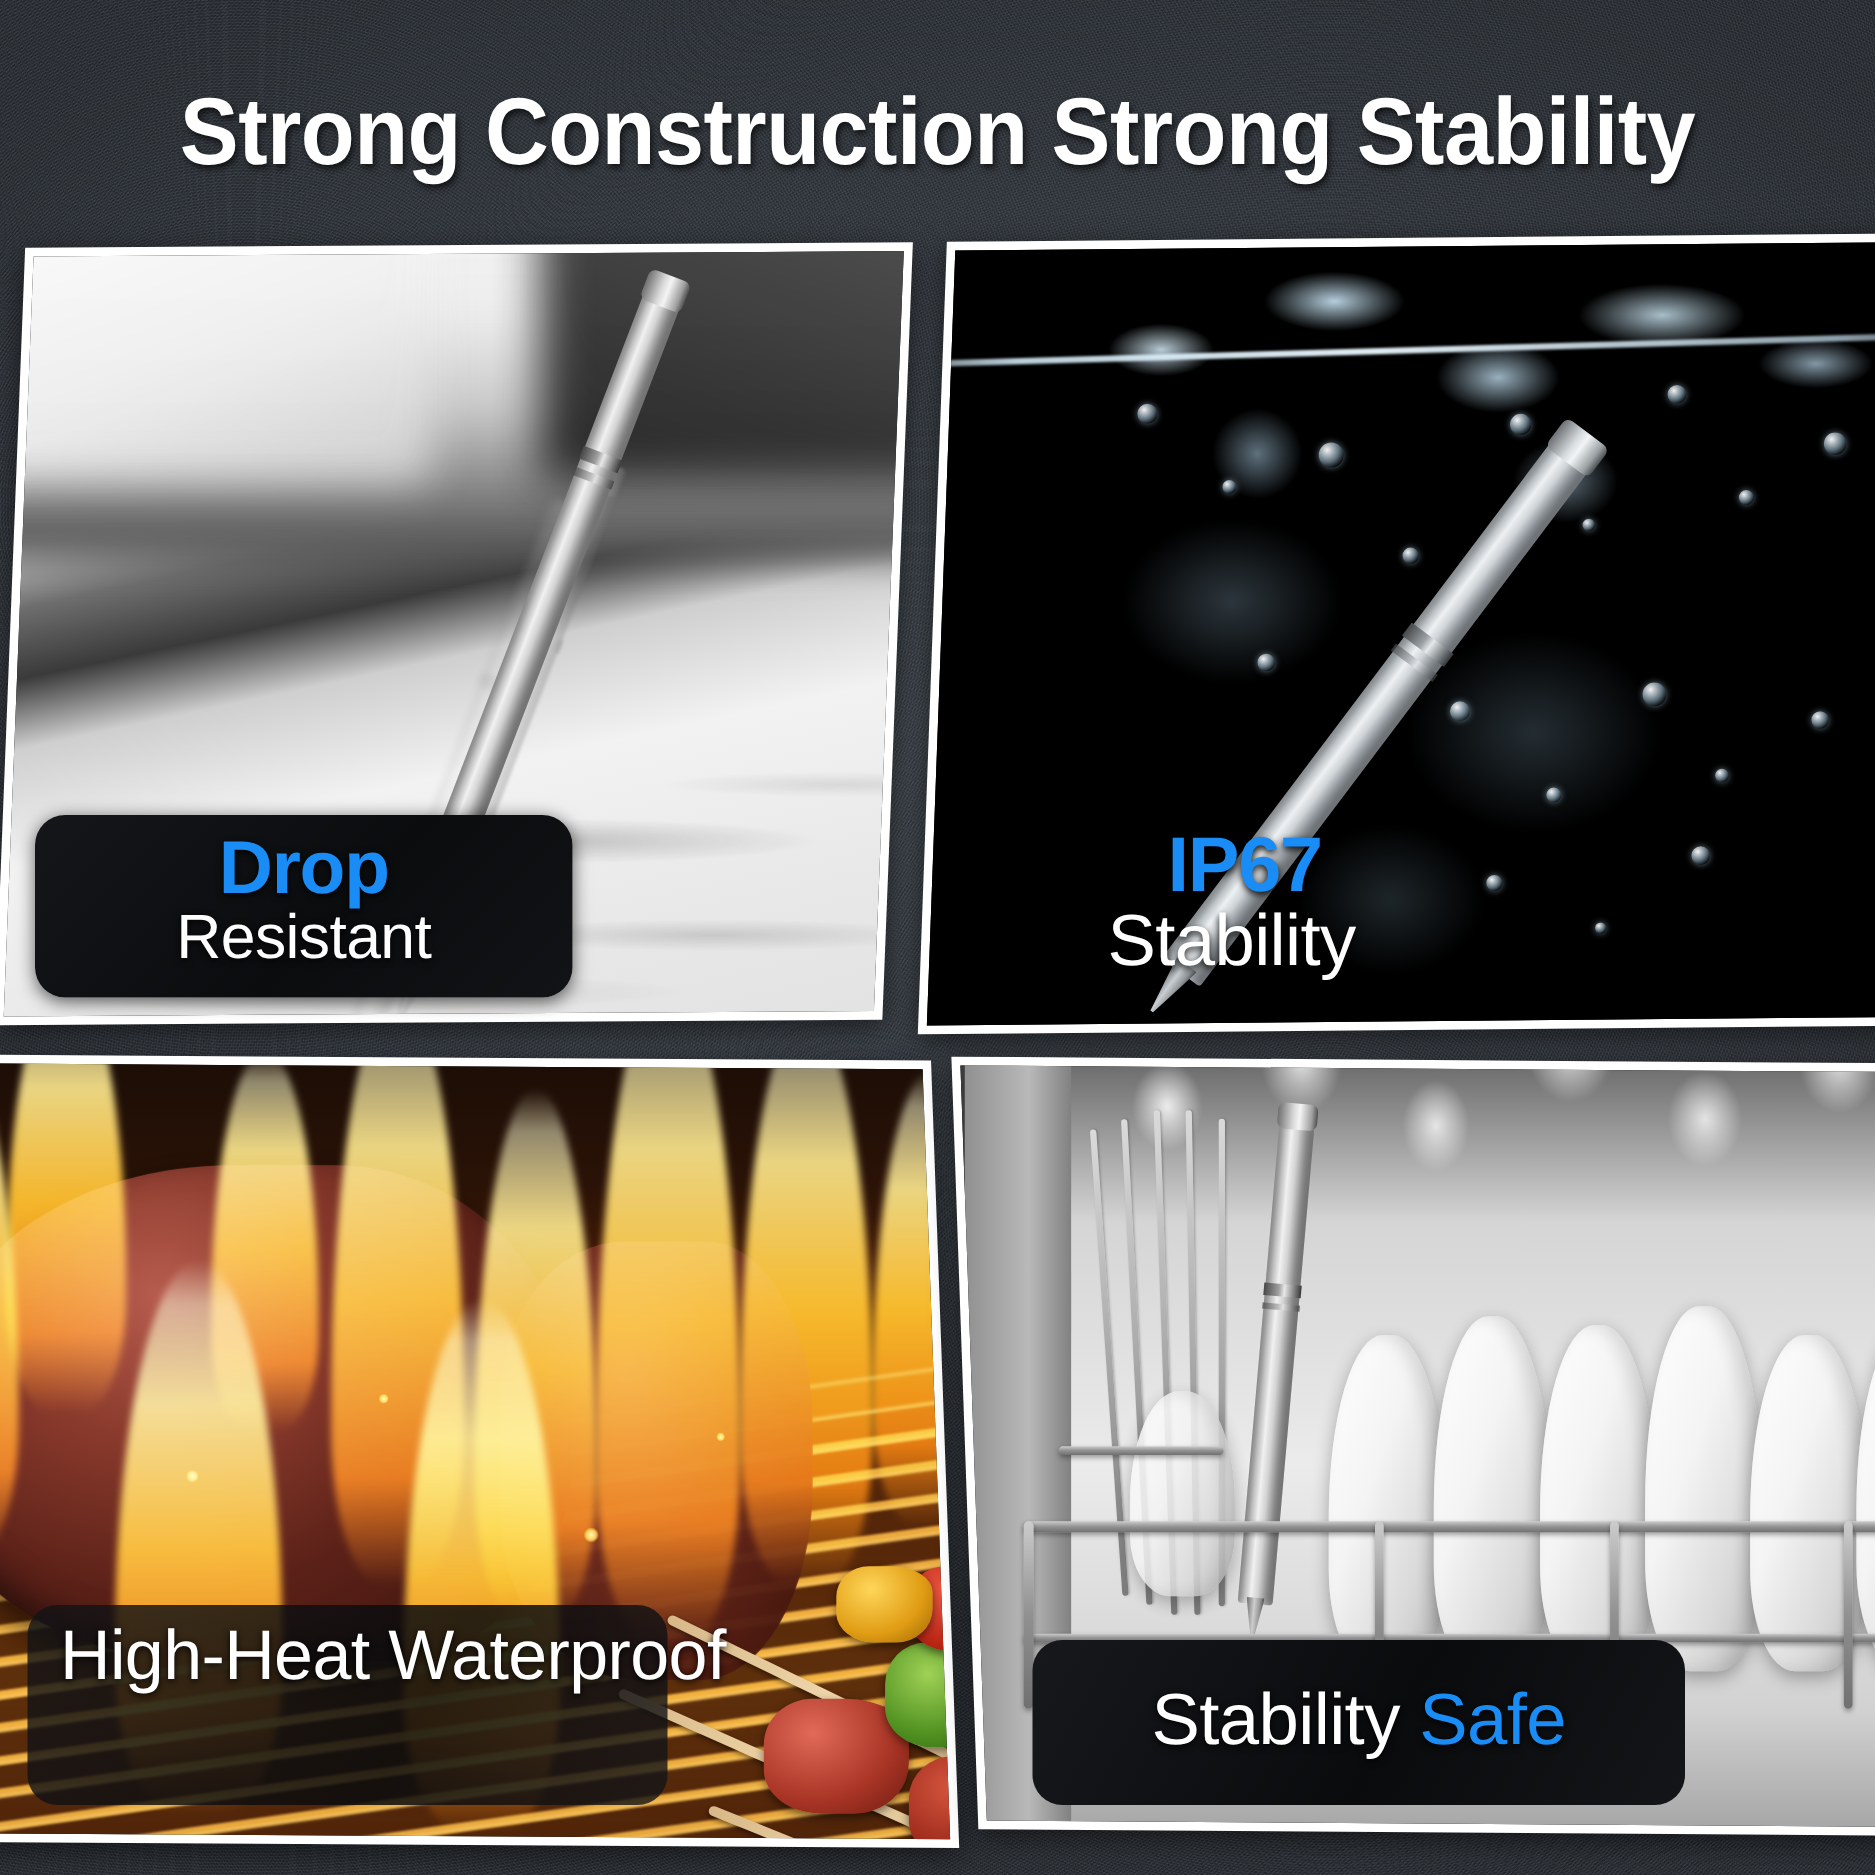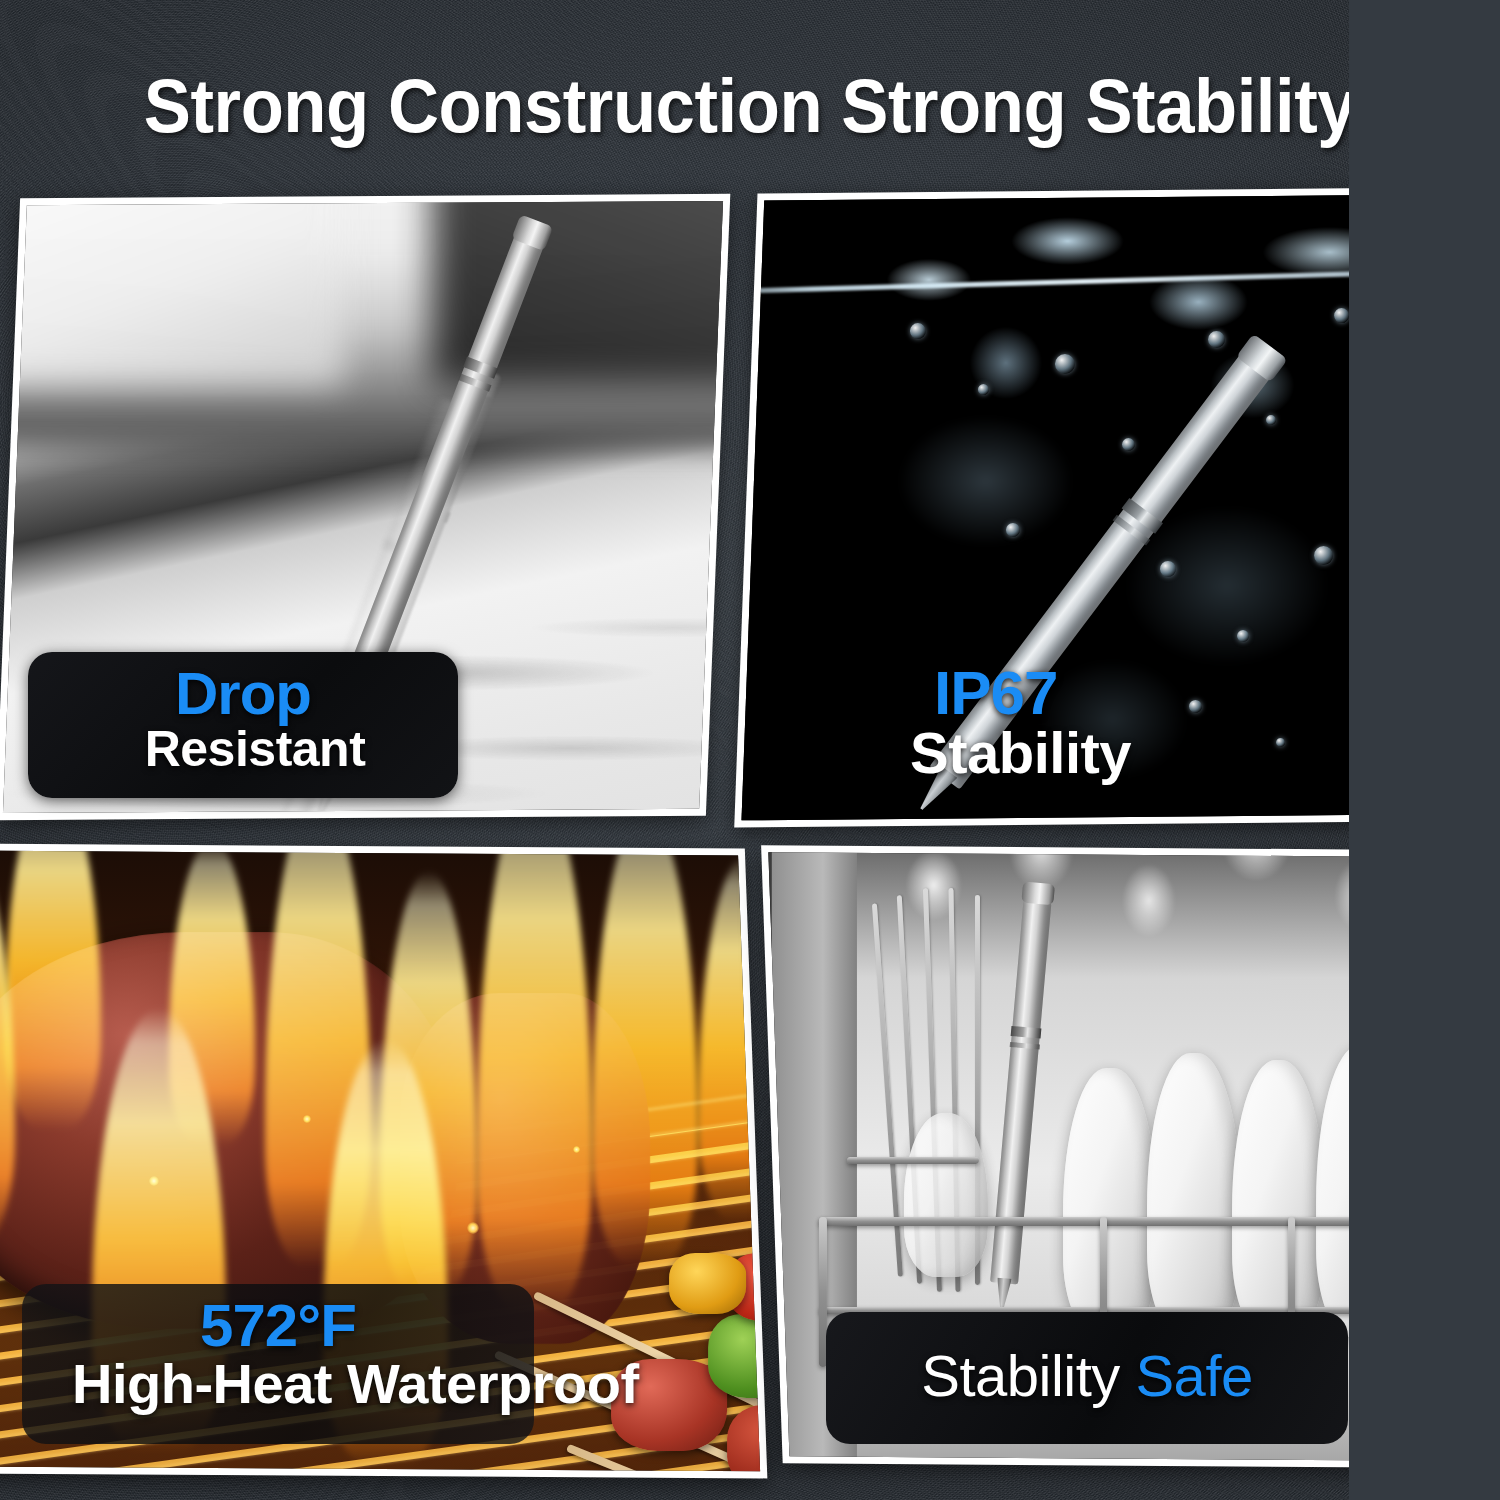--- a/index.html
+++ b/index.html
@@ -4,21 +4,21 @@
 <style>
   html,body{margin:0;padding:0;}
   body{
     width:1500px;height:1500px;overflow:hidden;
     font-family:"Liberation Sans", sans-serif;
     background:#343a41;
   }
 
   
   #canvas{
-    position:relative;width:1349px;height:1500px;overflow:hidden;
+    position:relative;width:1500px;height:1500px;overflow:hidden;
     background:
       radial-gradient(ellipse 1100px 700px at 50% 40%, #3d444b 0%, #31373e 55%, #272c32 100%);
   }
   
   #canvas::before{
     content:"";position:absolute;inset:0;z-index:1;pointer-events:none;
     background-image:
       repeating-radial-gradient(circle at 13% 27%, rgba(255,255,255,.045) 0 1px, rgba(0,0,0,.05) 1px 2.4px),
       repeating-radial-gradient(circle at 71% 63%, rgba(255,255,255,.035) 0 1px, rgba(0,0,0,.045) 1px 2.1px),
       repeating-linear-gradient(27deg, rgba(255,255,255,.02) 0 1px, rgba(0,0,0,.03) 1px 3px),
@@ -78,21 +78,21 @@
     border-radius:24px;
     padding:12px 26px 16px 26px;
     line-height:1.0;
     text-shadow:0 2px 6px rgba(0,0,0,.9);
     white-space:nowrap;
   }
   .caption .big{
     display:block;font-weight:bold;font-size:62px;letter-spacing:-1px;
   }
   .caption .small{
-    display:block;font-weight:bold;font-size:56px;letter-spacing:-.5px;color:#fff;margin-left:24px;
+    display:block;font-weight:normal;font-size:56px;letter-spacing:-.5px;color:#fff;
   }
   .blue{color:#1a8cf5;}
   .white{color:#ffffff;}
 
   #cap-drop{
     left:28px;top:652px;width:378px;height:118px;
     background:linear-gradient(135deg,#15161a 0%,#0b0c0e 55%,#121316 100%);
     box-shadow:0 3px 14px rgba(0,0,0,.6);
     text-align:center;
   }
@@ -432,21 +432,20 @@
           <div class="veg" style="left:88%;top:62%;width:9%;height:9%;background:radial-gradient(ellipse at 36% 30%,#f05b45,#bd2716 60%,#7a1509);"></div>
           <div class="veg" style="left:82%;top:62%;width:8%;height:8%;background:radial-gradient(ellipse at 36% 30%,#ffd659,#e09c14 60%,#9c6605);"></div>
           <div class="veg" style="left:88%;top:82%;width:11%;height:11%;background:radial-gradient(ellipse at 34% 30%,#d6563f,#9c2a1b 60%,#621509);"></div>
 
         </div>
       </div>
     </div>
   </div>
 
   <div class="caption" id="cap-heat">
-    <span class="big blue">572°F</span>
     <span class="small">High-Heat Waterproof</span>
   </div>
 
   <div class="panel" id="p-dish">
     <div class="inner">
       <div class="unshear">
         <div class="art grayscale">
           <div class="dishbg"></div>
           <div class="dish-leftdark"></div>
           <div class="dish-leftpanel"></div>

